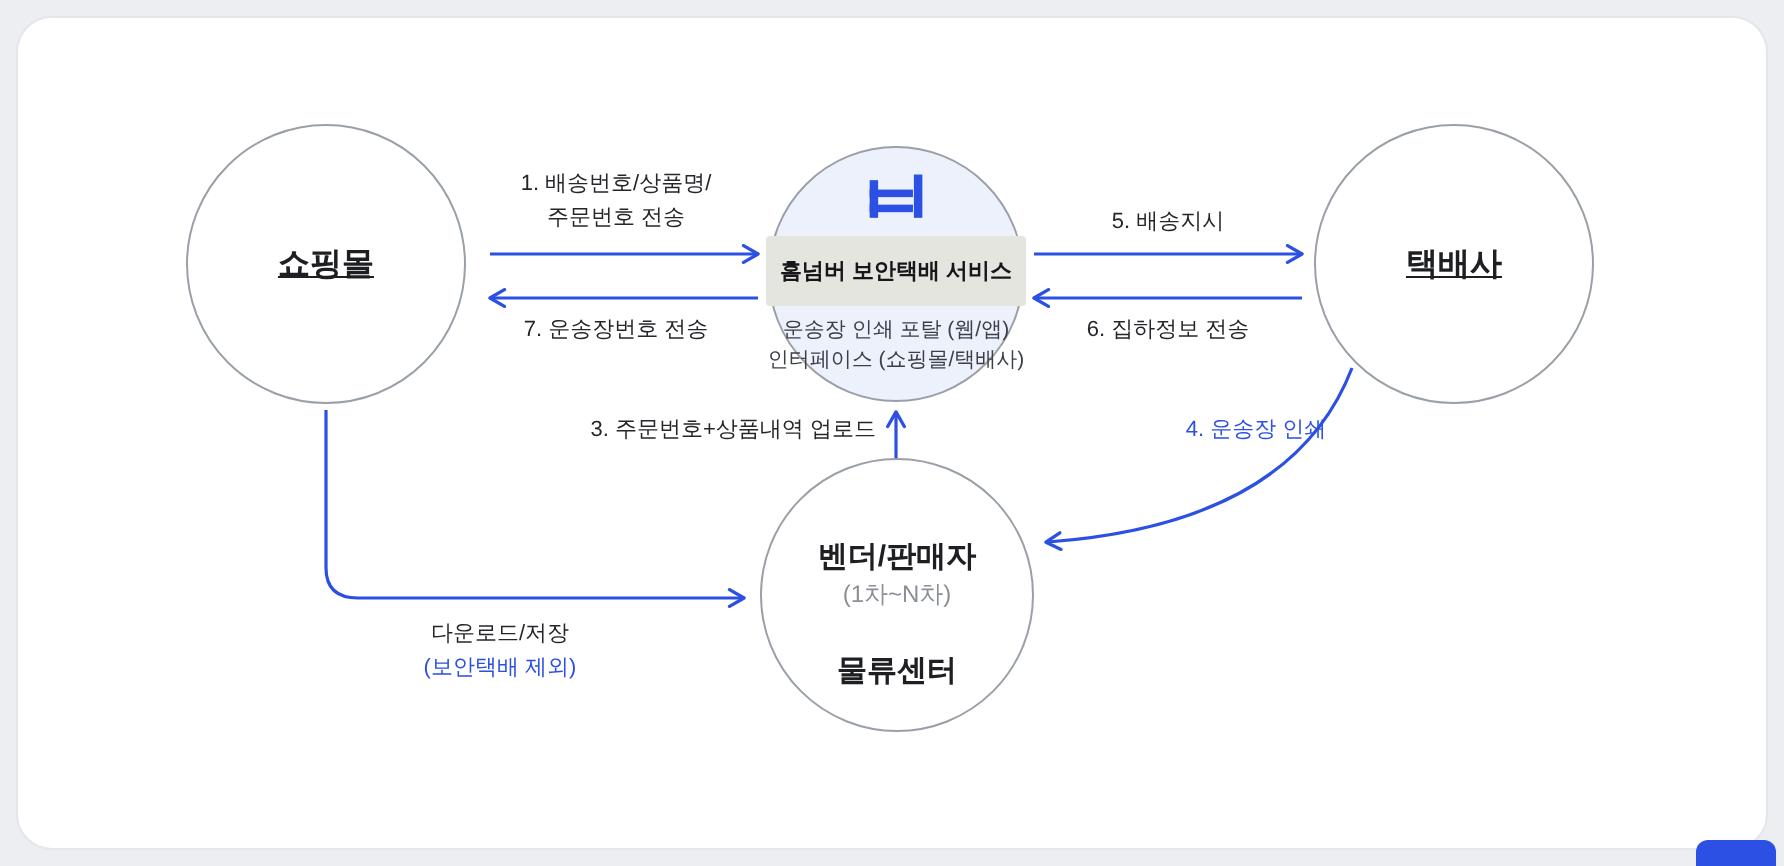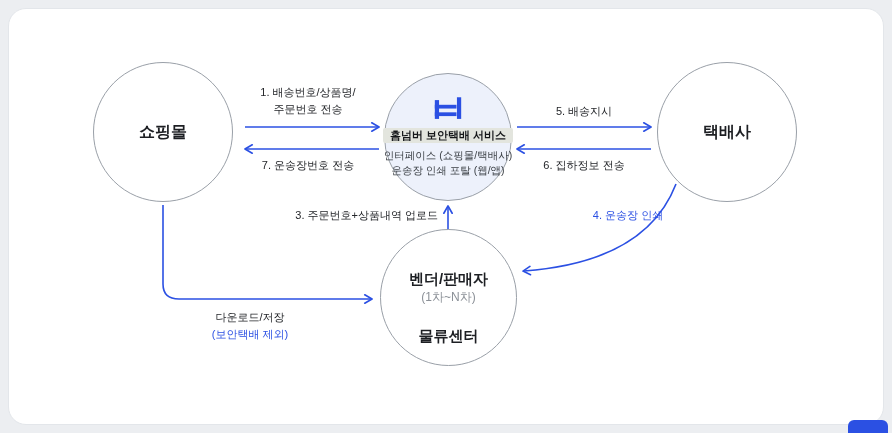--- a/index.html
+++ b/index.html
@@ -22,23 +22,23 @@
   .arrows line,.arrows path{stroke:var(--blue);stroke-width:1.6;fill:none;}
   .node{
     position:absolute;border:1px solid var(--circle-border);border-radius:50%;
     background:#fff;display:flex;flex-direction:column;align-items:center;justify-content:center;
     text-align:center;
   }
   .node-left{left:93px;top:62px;width:140px;height:140px;}
   .node-right{left:657px;top:62px;width:140px;height:140px;}
   .node-center{left:384px;top:73px;width:128px;height:128px;background:#edf1fb;}
   .node-bottom{left:380px;top:229px;width:137px;height:137px;}
-  .node-label{font-size:16px;font-weight:700;color:var(--ink);}
+  .node-label{font-size:16px;font-weight:700;color:var(--ink);text-decoration:underline;}
   .svc-title{
-    background:#e3e5de;border-radius:2px;padding:0 7px;
+    background:#e3e5de;border-radius:2px;padding:10px 7px;
     font-size:11px;font-weight:700;color:#15171a;margin:6px 0 5px;white-space:nowrap;
   }
   .svc-sub{font-size:10.5px;color:#3c4046;line-height:15px;white-space:nowrap;}
   .vendor-line1,.vendor-line3{font-size:15px;font-weight:700;color:var(--ink);line-height:20px;margin-top:20px;}
   .vendor-line2{font-size:12px;color:#8b9097;line-height:17px;}
   .edge-label{
     position:absolute;font-size:11px;color:#24262a;line-height:17px;
     text-align:center;font-weight:500;white-space:nowrap;
   }
   .edge-label.blue{color:var(--blue);font-weight:400;}
@@ -82,22 +82,22 @@
 <div class="node node-center">
   <svg class="logo" width="32" height="25" viewBox="0 0 34 26">
     <g fill="#2b50e3">
       <rect x="3" y="3" width="4.5" height="20"></rect>
       <rect x="26.5" y="0" width="4.5" height="23"></rect>
       <rect x="3" y="8" width="23" height="4"></rect>
       <rect x="3" y="16" width="23" height="4"></rect>
     </g>
   </svg>
   <div class="svc-title">홈넘버 보안택배 서비스</div>
+  <div class="svc-sub">운송장 인쇄 포탈 (웹/앱)</div>
   <div class="svc-sub">인터페이스 (쇼핑몰/택배사)</div>
-  <div class="svc-sub">운송장 인쇄 포탈 (웹/앱)</div>
 </div>
 
 <div class="node node-right">
   <span class="node-label">택배사</span>
 </div>
 
 <div class="node node-bottom">
   <div class="vendor-line1">벤더/판매자</div>
   <div class="vendor-line2">(1차~N차)</div>
   <div class="vendor-line3">물류센터</div>

